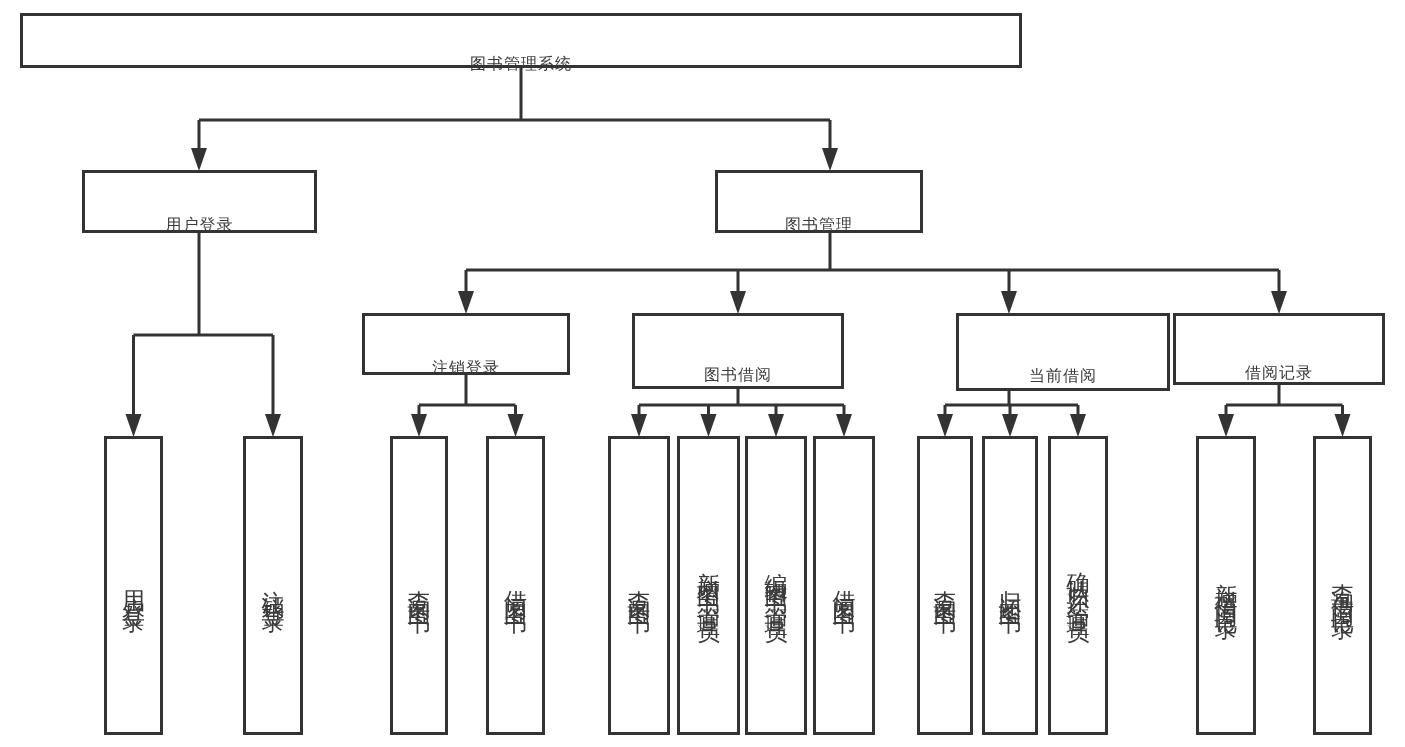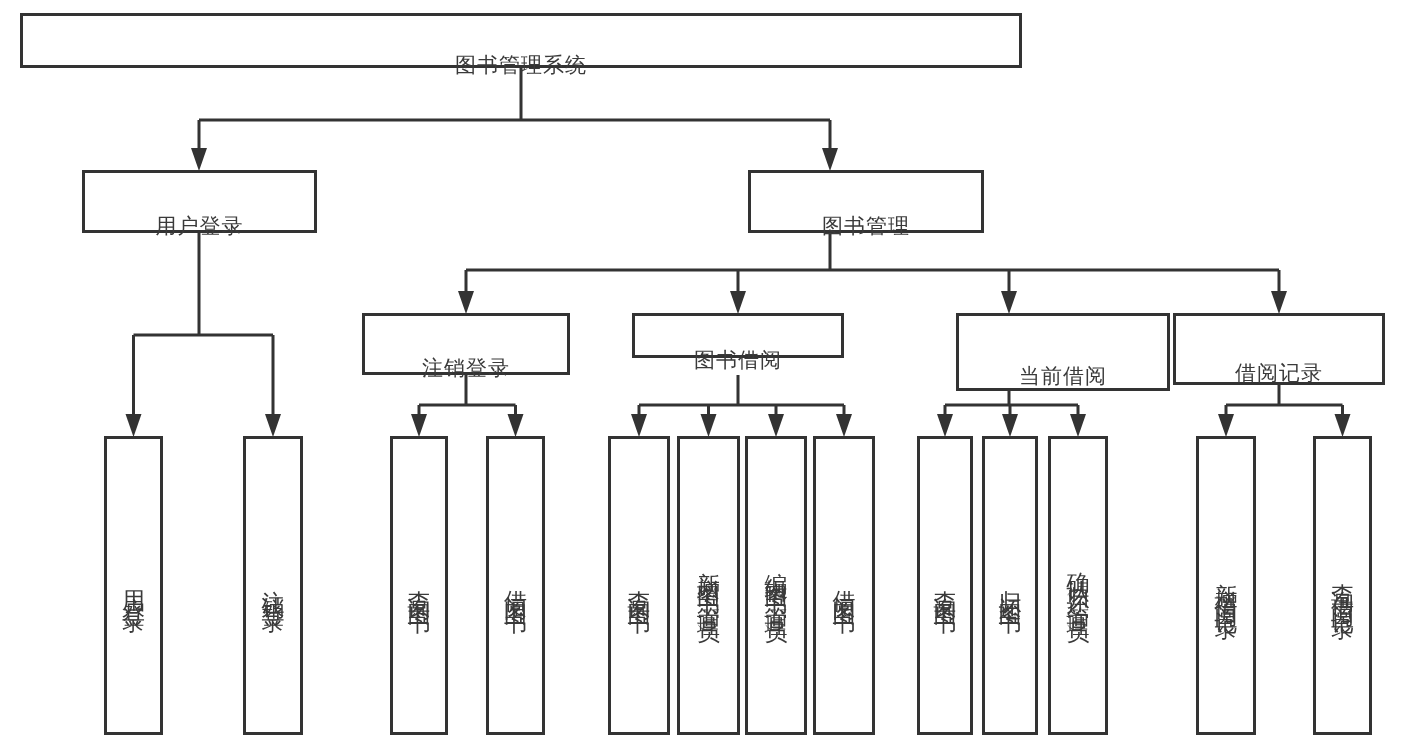--- a/index.html
+++ b/index.html
@@ -23,21 +23,21 @@
     box-sizing: border-box;
     border: 3px solid #333333;
     background: #ffffff;
     display: flex;
     align-items: center;
     justify-content: center;
     color: #3a3a3a;
     z-index: 2;
   }
   .node.h span {
-    font-size: 21px;
+    font-size: 16px;
     letter-spacing: 1px;
     white-space: nowrap;
     margin-top: 48px;
   }
   .node.v span {
     writing-mode: vertical-rl;
     font-size: 23px;
     letter-spacing: 7px;
     line-height: 1;
   }
@@ -97,28 +97,28 @@
     </g>
   </svg>
 
   <div class="node h" style="left:20px;top:13px;width:1002px;height:55px">
     <span>图书管理系统</span>
   </div>
 
   <div class="node h" style="left:82px;top:170px;width:235px;height:63px">
     <span>用户登录</span>
   </div>
-  <div class="node h" style="left:748px;top:170px;width:236px;height:63px">
+  <div class="node h" style="left:715px;top:170px;width:208px;height:63px">
     <span>图书管理</span>
   </div>
 
   <div class="node h" style="left:362px;top:313px;width:208px;height:62px">
     <span>注销登录</span>
   </div>
-  <div class="node h" style="left:632px;top:313px;width:212px;height:45px">
+  <div class="node h" style="left:632px;top:313px;width:212px;height:76px">
     <span>图书借阅</span>
   </div>
   <div class="node h" style="left:956px;top:313px;width:214px;height:78px">
     <span>当前借阅</span>
   </div>
   <div class="node h" style="left:1173px;top:313px;width:212px;height:72px">
     <span>借阅记录</span>
   </div>
 
   <div class="node v" style="left:104px;top:436px;width:59px;height:299px">

